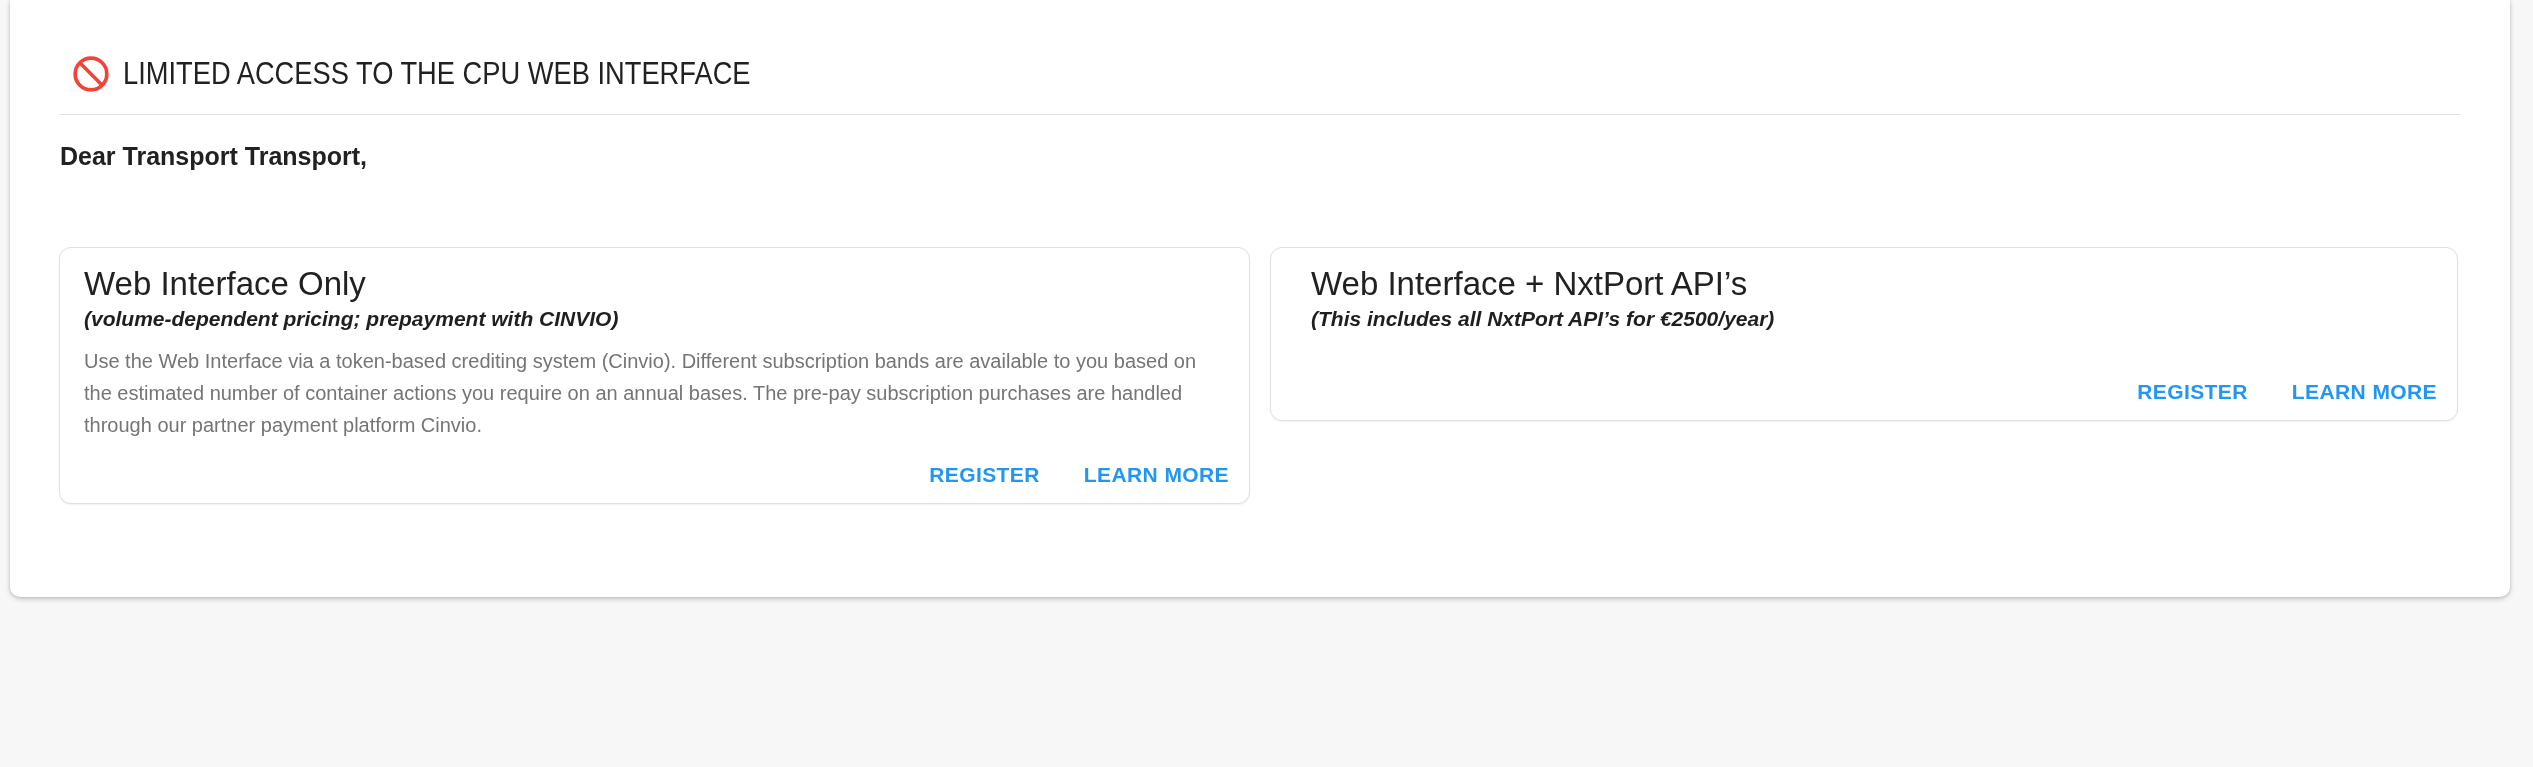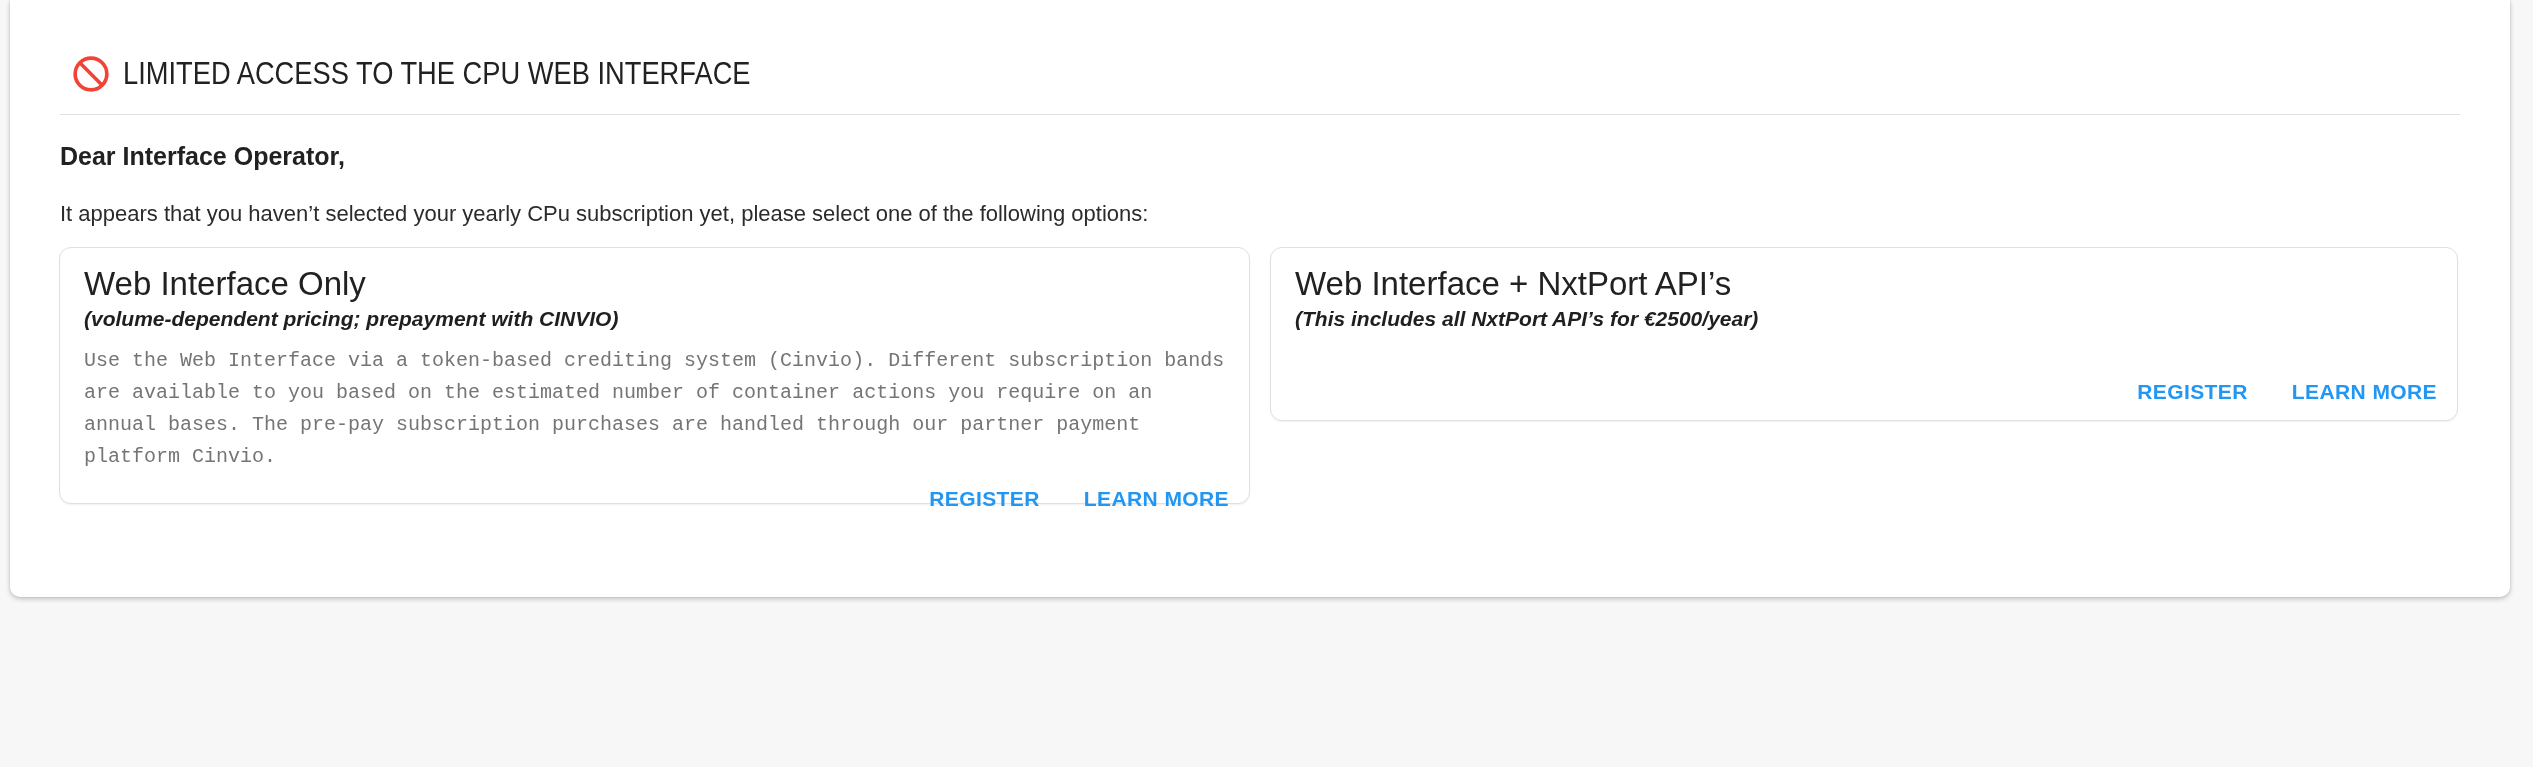--- a/index.html
+++ b/index.html
@@ -83,42 +83,41 @@
     box-sizing: border-box;
     background: #ffffff;
     border: 1px solid #e0e0e0;
     border-radius: 12px;
     display: flex;
     flex-direction: column;
     padding: 18px 0 0 0;
     box-shadow: 0 1px 2px rgba(0,0,0,0.06);
   }
   .option-card.card-left  { width: 1191px; height: 257px; }
-  .option-card.card-right { width: 1188px; height: 174px; }
+  .option-card.card-right { width: 1188px; height: 174px; padding-left: 16px; }
   .card-title {
     margin: 0 24px;
     font-size: 33px;
     line-height: 36px;
     color: #212121;
   }
   .card-subtitle {
     margin: 4px 24px 0 24px;
     font-size: 21px;
     line-height: 26px;
     font-weight: bold;
     color: #1f1f1f;
     font-style: italic;
   }
   .card-description {
     margin: 13px 24px 0 24px;
     max-width: 1150px;
     font-size: 20px;
     line-height: 32px;
     color: #757575;
-    font-family: Liberation Mono, monospace;
   }
   .card-actions {
     margin-top: auto;
     display: flex;
     justify-content: flex-end;
     align-items: center;
     gap: 24px;
     padding: 8px 10px 10px 10px;
   }
   .text-button {
@@ -144,22 +143,21 @@
     <div class="page-header">
       <svg class="block-icon" viewBox="0 0 24 24" aria-hidden="true">
         <circle cx="12" cy="12" r="10" fill="none" stroke="#f44336" stroke-width="2.3"></circle>
         <line x1="5.1" y1="5.1" x2="18.9" y2="18.9" stroke="#f44336" stroke-width="2.3"></line>
       </svg>
       <span class="page-title">LIMITED ACCESS TO THE CPU WEB INTERFACE</span>
     </div>
 
     <div class="header-divider"></div>
 
-    <div class="greeting-text">Dear Interface Operator,</div>
-    <div class="intro-text">It appears that you haven’t selected your yearly CPu subscription yet, please select one of the following options:</div>
+    <div class="greeting-text">Dear Transport Transport,</div>
 
     <div class="subscription-options">
 
       <div class="option-card card-left">
         <div class="card-title">Web Interface Only</div>
         <div class="card-subtitle">(volume-dependent pricing; prepayment with CINVIO)</div>
         <div class="card-description">Use the Web Interface via a token-based crediting system (Cinvio). Different subscription bands are available to you based on the estimated number of container actions you require on an annual bases. The pre-pay subscription purchases are handled through our partner payment platform Cinvio.</div>
         <div class="card-actions">
           <button class="text-button">REGISTER</button>
           <button class="text-button">LEARN MORE</button>

